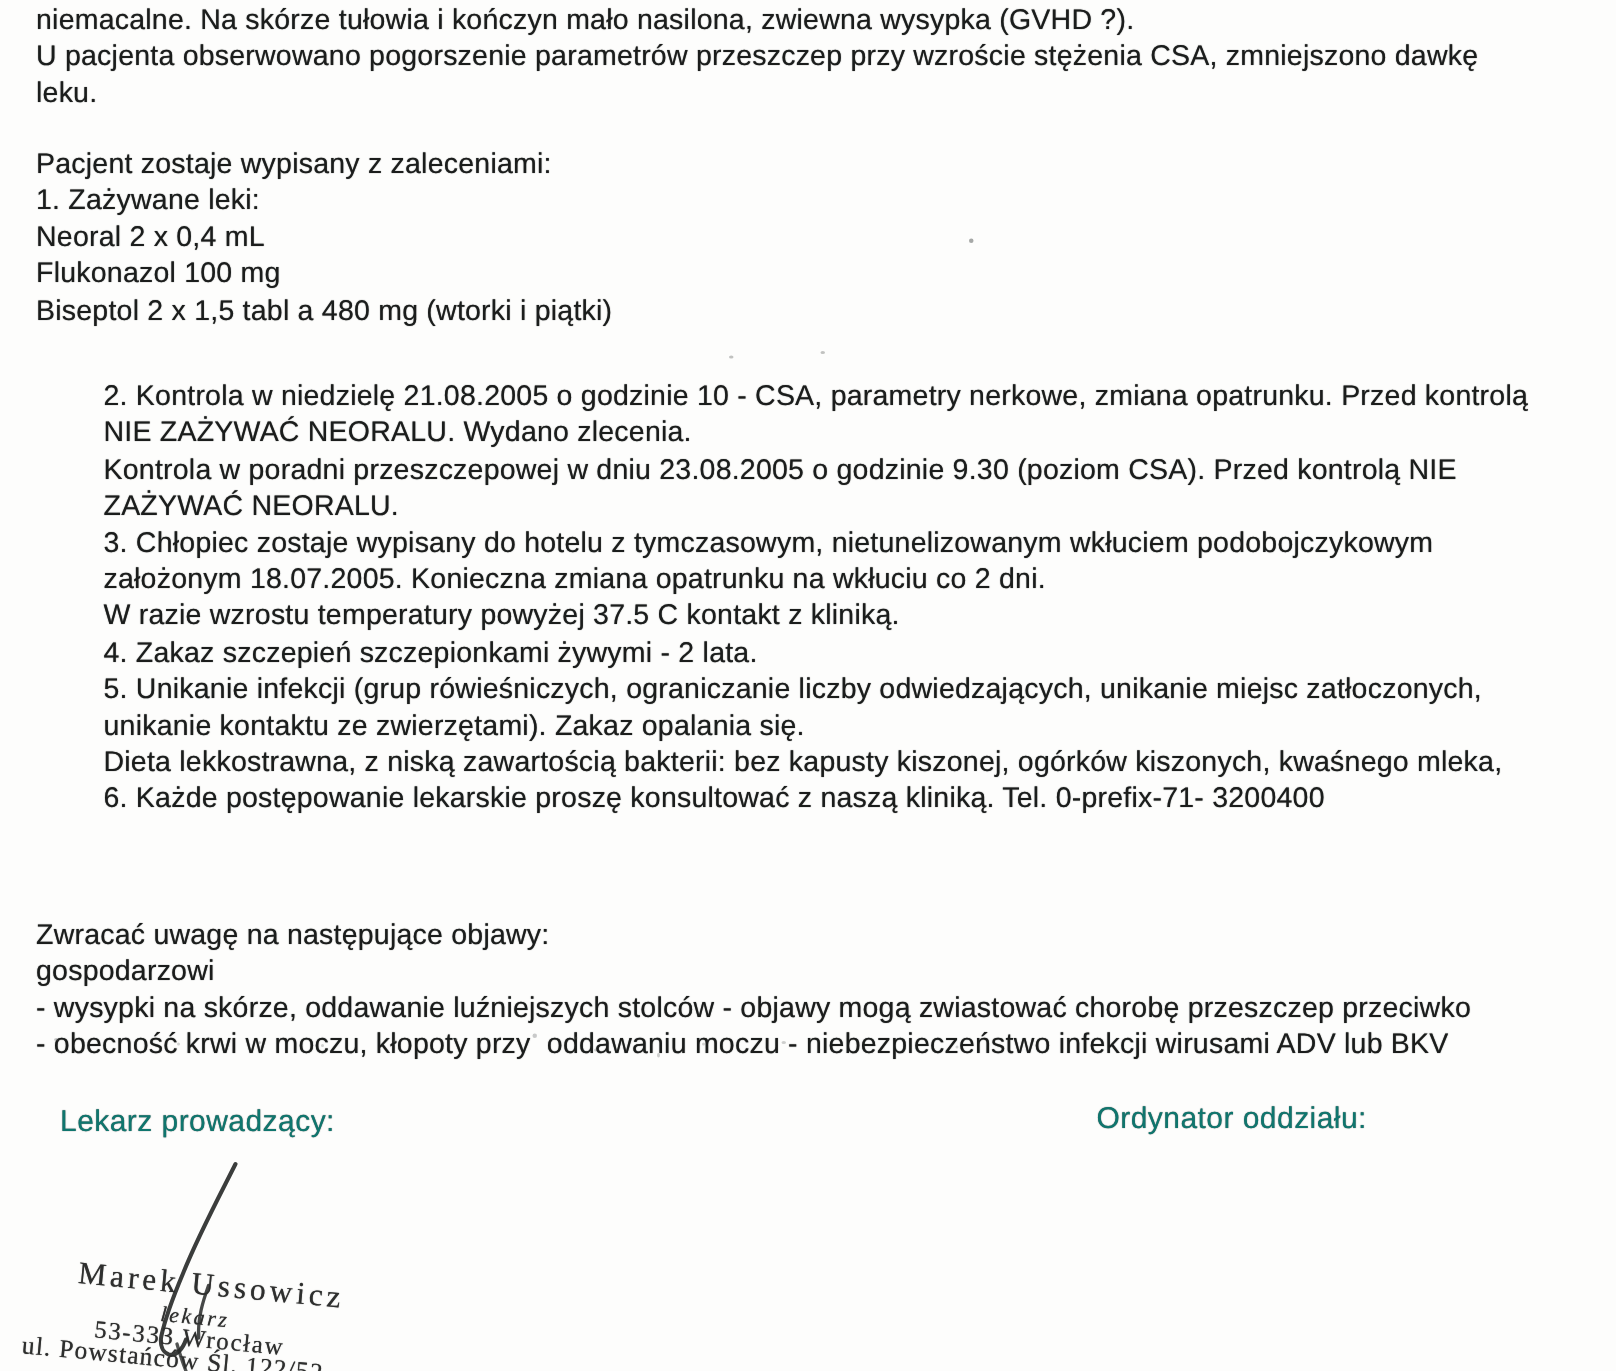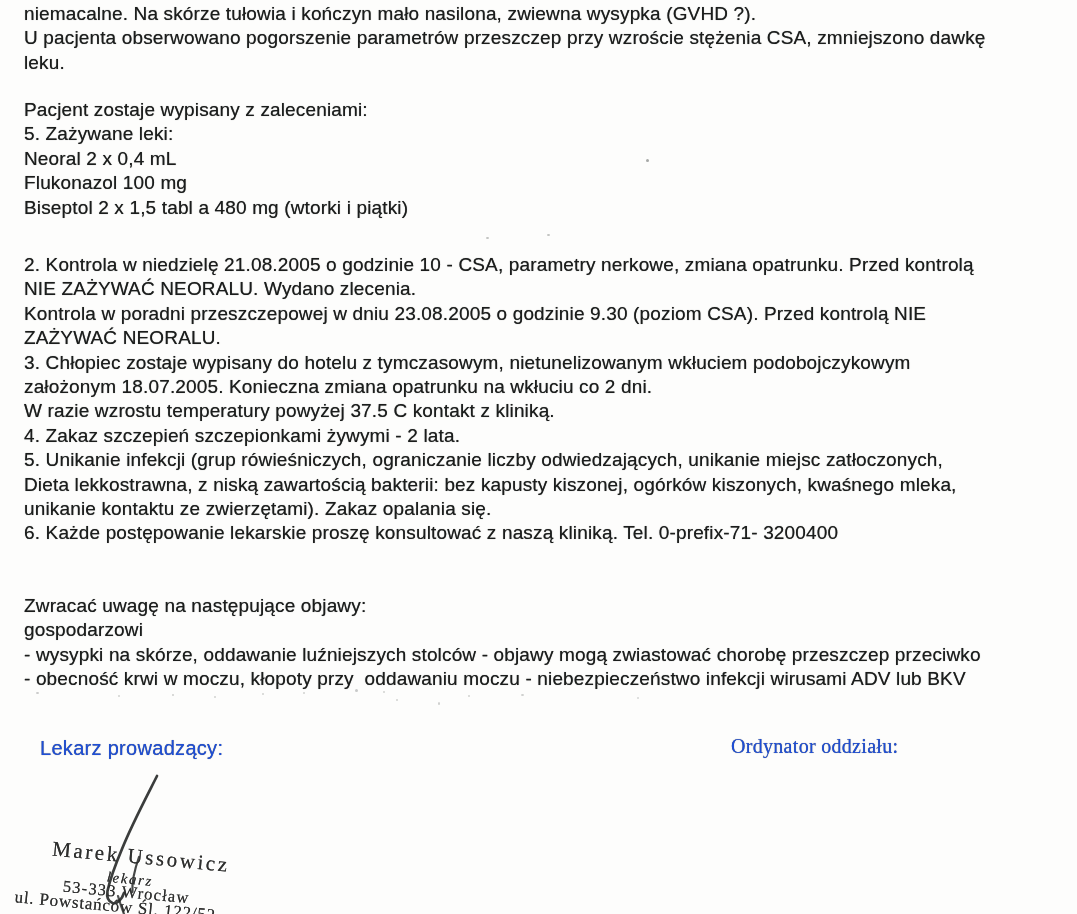--- a/index.html
+++ b/index.html
@@ -25,33 +25,33 @@
   .line {
     white-space: pre;
     font-size: 19px;
     line-height: 24.4px;
     letter-spacing: 0.15px;
     color: #1b1d1c;
     text-shadow: 0 0 0.7px rgba(25,28,27,0.75);
   }
   .para-a { top: 2px; }
   .para-b { top: 98px; }
-  .para-c { top: 253px; }
-  .para-d { top: 594px; }
+  .para-c { top: 253px; margin-left: 45px; }
+  .para-d { top: 612px; }
 
   .sig-label {
     position: absolute;
     font-size: 20px;
     letter-spacing: 0.3px;
-    color: #1d4ed8;
+    color: #0f766e;
     text-shadow: 0 0 0.7px rgba(25,28,27,0.75);
     white-space: pre;
   }
   .sig-label-left  { left: 40px;  top: 737px; }
-  .sig-label-right { left: 731px; top: 735px; font-family: Liberation Serif, serif; }
+  .sig-label-right { left: 731px; top: 735px; }
 
   .stamp {
     position: absolute;
     left: 16px;
     top: 829px;
     width: 280px;
     height: 110px;
     transform: rotate(5.3deg);
     transform-origin: 0 0;
     font-family: "Liberation Serif", serif;
@@ -82,38 +82,38 @@
 <div class="page">
 
   <div class="para para-a">
     <div class="line">niemacalne. Na skórze tułowia i kończyn mało nasilona, zwiewna wysypka (GVHD ?).</div>
     <div class="line">U pacjenta obserwowano pogorszenie parametrów przeszczep przy wzroście stężenia CSA, zmniejszono dawkę</div>
     <div class="line">leku.</div>
   </div>
 
   <div class="para para-b">
     <div class="line">Pacjent zostaje wypisany z zaleceniami:</div>
-    <div class="line">5. Zażywane leki:</div>
+    <div class="line">1. Zażywane leki:</div>
     <div class="line">Neoral 2 x 0,4 mL</div>
     <div class="line">Flukonazol 100 mg</div>
     <div class="line">Biseptol 2 x 1,5 tabl a 480 mg (wtorki i piątki)</div>
   </div>
 
   <div class="para para-c">
     <div class="line">2. Kontrola w niedzielę 21.08.2005 o godzinie 10 - CSA, parametry nerkowe, zmiana opatrunku. Przed kontrolą</div>
     <div class="line">NIE ZAŻYWAĆ NEORALU. Wydano zlecenia.</div>
     <div class="line">Kontrola w poradni przeszczepowej w dniu 23.08.2005 o godzinie 9.30 (poziom CSA). Przed kontrolą NIE</div>
     <div class="line">ZAŻYWAĆ NEORALU.</div>
     <div class="line">3. Chłopiec zostaje wypisany do hotelu z tymczasowym, nietunelizowanym wkłuciem podobojczykowym</div>
     <div class="line">założonym 18.07.2005. Konieczna zmiana opatrunku na wkłuciu co 2 dni.</div>
     <div class="line">W razie wzrostu temperatury powyżej 37.5 C kontakt z kliniką.</div>
     <div class="line">4. Zakaz szczepień szczepionkami żywymi - 2 lata.</div>
     <div class="line">5. Unikanie infekcji (grup rówieśniczych, ograniczanie liczby odwiedzających, unikanie miejsc zatłoczonych,</div>
+    <div class="line">unikanie kontaktu ze zwierzętami). Zakaz opalania się.</div>
     <div class="line">Dieta lekkostrawna, z niską zawartością bakterii: bez kapusty kiszonej, ogórków kiszonych, kwaśnego mleka,</div>
-    <div class="line">unikanie kontaktu ze zwierzętami). Zakaz opalania się.</div>
     <div class="line">6. Każde postępowanie lekarskie proszę konsultować z naszą kliniką. Tel. 0-prefix-71- 3200400</div>
   </div>
 
   <div class="para para-d">
     <div class="line">Zwracać uwagę na następujące objawy:</div>
     <div class="line">gospodarzowi</div>
     <div class="line">- wysypki na skórze, oddawanie luźniejszych stolców - objawy mogą zwiastować chorobę przeszczep przeciwko</div>
     <div class="line">- obecność krwi w moczu, kłopoty przy  oddawaniu moczu - niebezpieczeństwo infekcji wirusami ADV lub BKV</div>
   </div>
 

